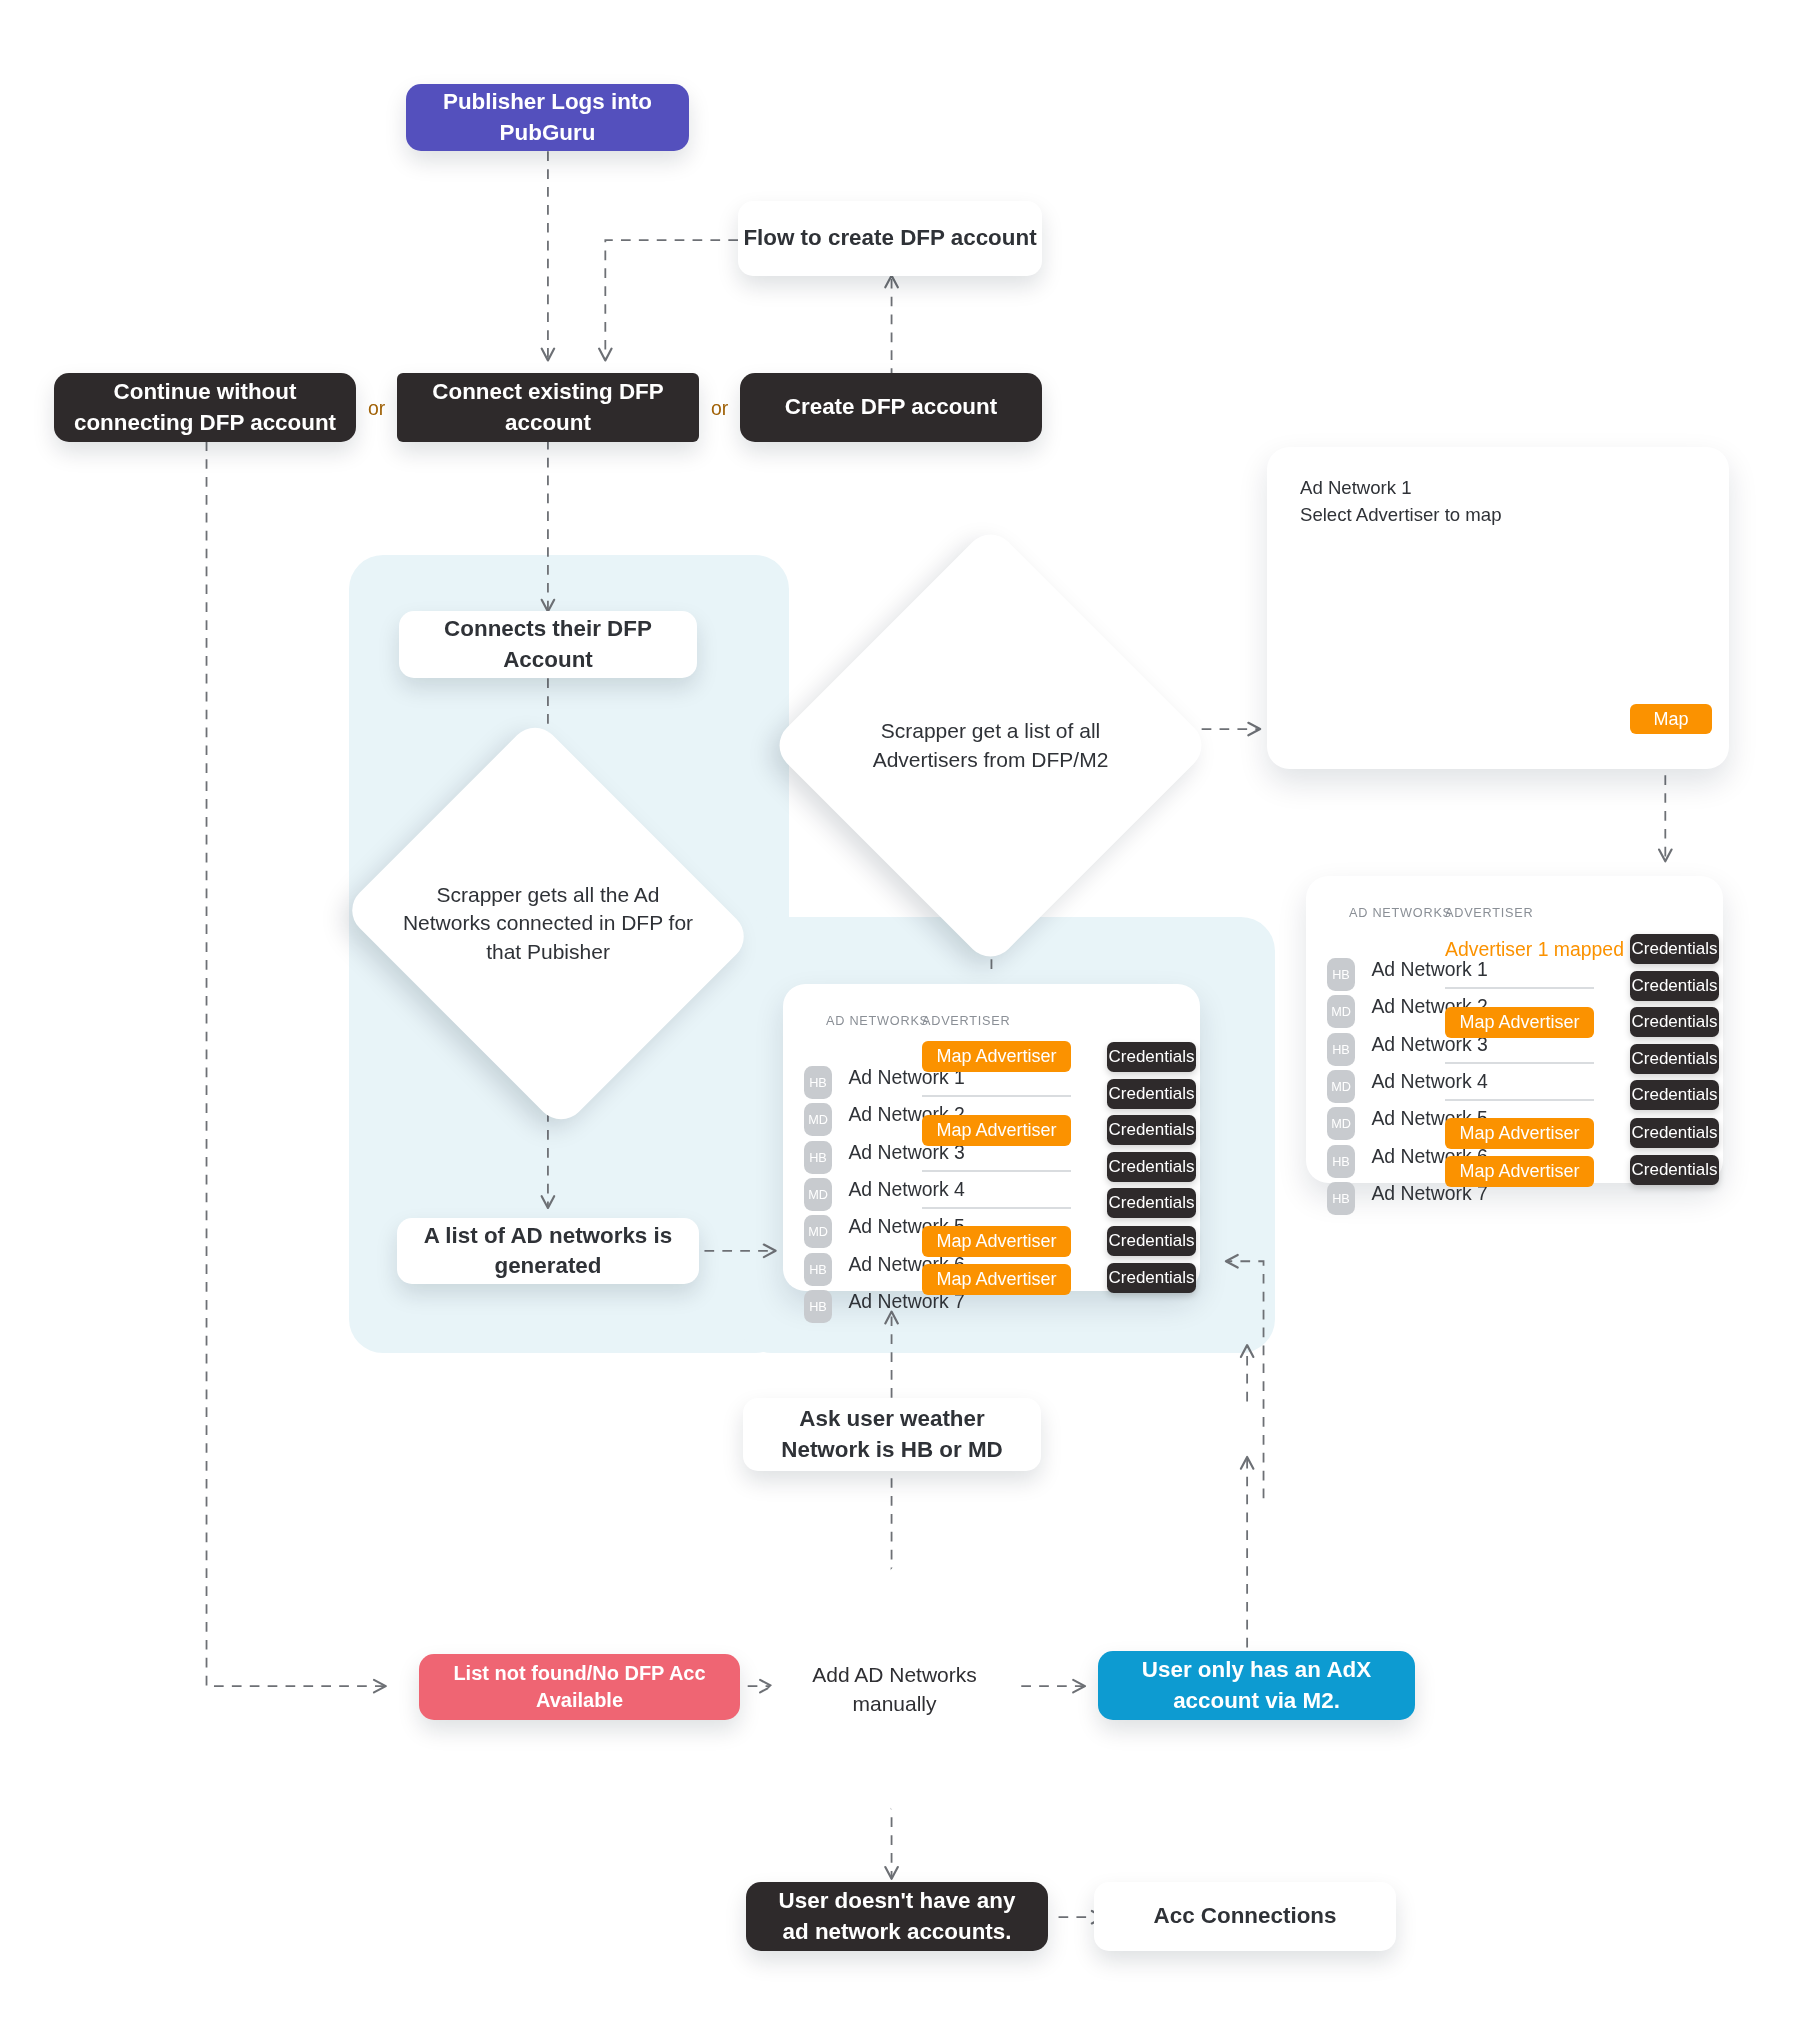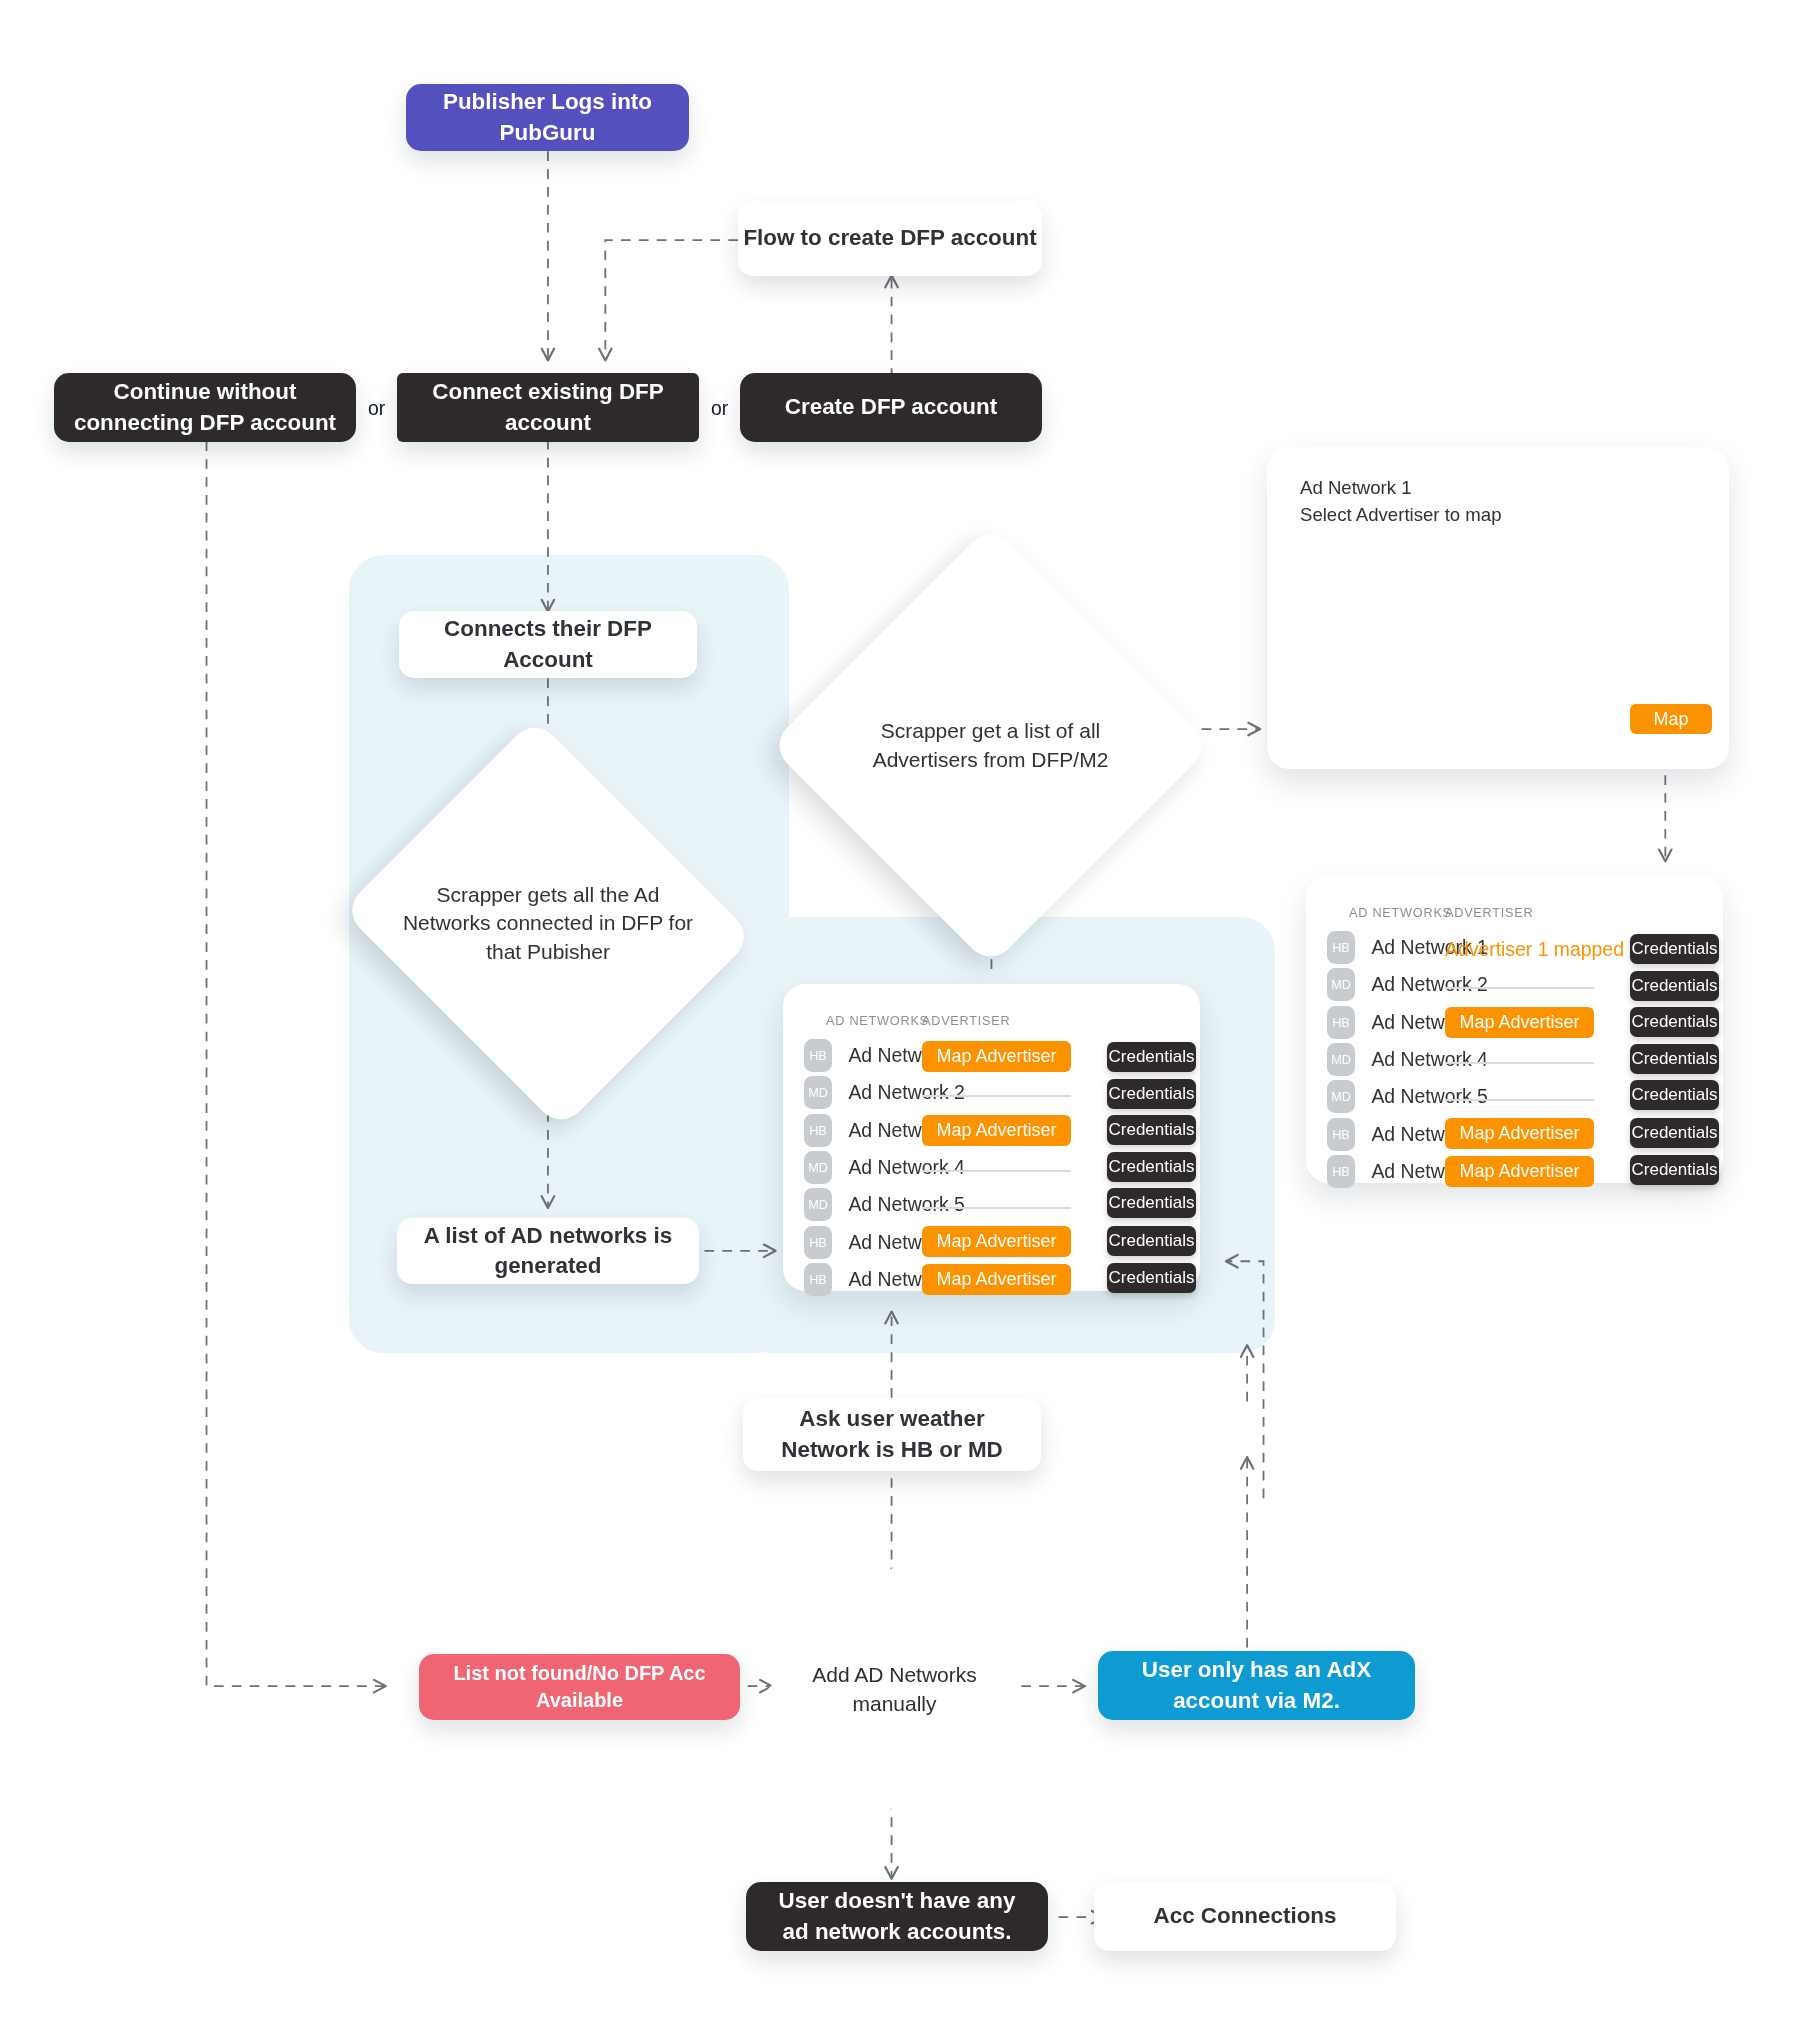--- a/index.html
+++ b/index.html
@@ -11,21 +11,21 @@
   .node{position:absolute;box-sizing:border-box;display:flex;align-items:center;
         justify-content:center;text-align:center;line-height:1.35;}
   .rbox{border-radius:15px;box-shadow:0 10.4px 22.4px rgba(10,20,40,.13);font-weight:bold;}
   .dark{background:#2e2a2b;color:#ffffff;}
   .white{background:#ffffff;color:#2f3237;}
   .purple{background:#5450bd;color:#ffffff;}
   .red{background:#ef6573;color:#ffffff;}
   .cyan{background:#0d9bd1;color:#ffffff;}
   .f30{font-size:22.4px;}
   .f27{font-size:20px;margin-left:28px;}
-  .orlabel{position:absolute;font-size:19.4px;color:#0f172a;}
+  .orlabel{position:absolute;font-size:19.4px;color:#a16207;}
 
   
   .diamond{position:absolute;display:flex;align-items:center;justify-content:center;
            text-align:center;color:#2f3237;}
   .diamond .dshape{position:absolute;inset:0;background:#ffffff;
       border-radius:25px;transform:rotate(45deg);
       box-shadow:0 12px 25px rgba(10,20,40,.15);}
   .diamond .dtext{position:relative;z-index:2;font-size:21px;line-height:1.35;}
 
   
@@ -36,21 +36,21 @@
   .narrowdia .ntext{position:absolute;inset:0;display:flex;align-items:center;
       justify-content:center;text-align:center;font-size:21px;line-height:1.4;z-index:2;}
 
   
   .group{position:absolute;background:#e8f4f8;border-radius:34px;}
 
   
   .card{position:absolute;background:#ffffff;border-radius:22.4px;
         box-shadow:0 13.4px 30px rgba(10,25,50,.12);box-sizing:border-box;}
   .colhdr{position:absolute;font-size:12.7px;letter-spacing:.06em;color:#8a8f96;}
-  .netrow{position:absolute;display:flex;align-items:center;}
+  .netrow{position:absolute;display:flex;align-items:flex-start;margin-top:27px;}
   .badge{width:28px;height:33px;border-radius:8.2px;background:#c8cbcf;color:#ffffff;
          font-size:12.7px;display:flex;align-items:center;justify-content:center;
          flex:0 0 auto;}
   .netname{font-size:19.4px;color:#2f3237;margin-left:16.4px;white-space:nowrap;}
   .mapbtn{position:absolute;background:#fb9200;color:#ffffff;border-radius:6px;
           font-size:18px;display:flex;align-items:center;justify-content:center;
           height:31px;}
   .emptyline{position:absolute;height:1.5px;background:#d9dcdf;}
   .credbtn{position:absolute;background:#2e2a2b;color:#ffffff;border-radius:6.7px;
            font-size:17px;display:flex;align-items:center;justify-content:center;

